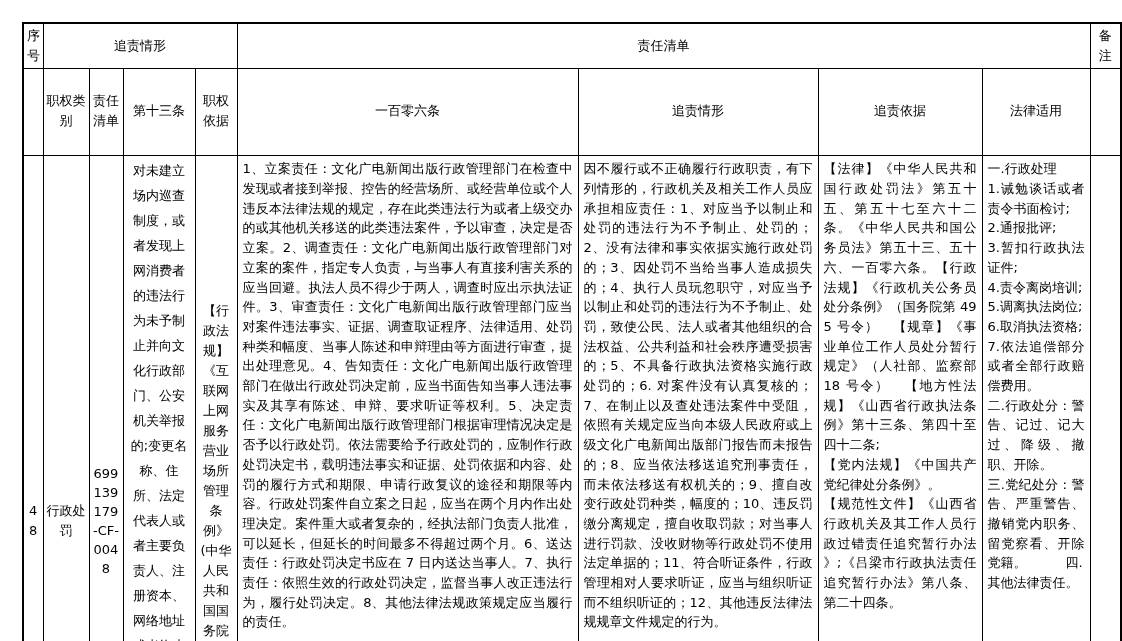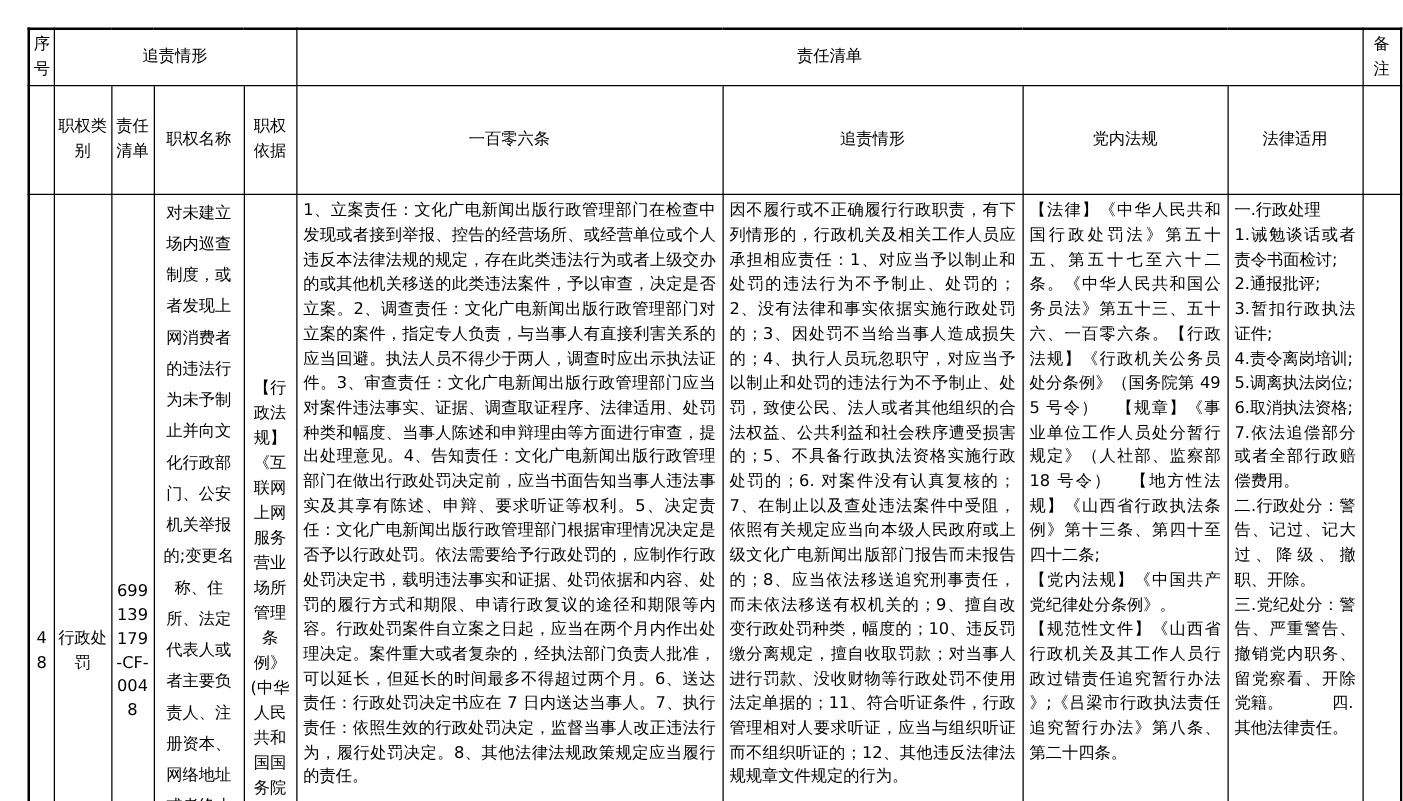--- a/index.html
+++ b/index.html
@@ -73,25 +73,25 @@
       <tr class="h1">
     <td>序号</td>
     <td colspan="4">追责情形</td>
     <td colspan="4">责任清单</td>
     <td>备注</td>
   </tr>
   <tr class="h2">
     <td></td>
     <td>职权类别</td>
     <td>责任清单</td>
-    <td>职权名称</td>
+    <td>第十三条</td>
     <td>职权依据</td>
     <td>一百零六条</td>
     <td>追责情形</td>
-    <td>党内法规</td>
+    <td>追责依据</td>
     <td>法律适用</td>
     <td></td>
   </tr>
   <tr class="data-row">
     <td class="c-seq">48</td>
     <td class="c-category">行政处罚</td>
     <td class="c-code">699139179-CF-0048</td>
     <td class="c-name">对未建立场内巡查制度，或者发现上网消费者的违法行为未予制止并向文化行政部门、公安机关举报的;变更名称、住所、法定代表人或者主要负责人、注册资本、网络地址或者终止经营活动，未向文化行政部门、公安机关办理有关手续或者备案的处罚。</td>
     <td class="c-basis">【行政法规】《互联网上网服务营业场所管理条例》(中华人民共和国国务院令第363号)第三十一条</td>
     <td class="longtext">1、立案责任：文化广电新闻出版行政管理部门在检查中发现或者接到举报、控告的经营场所、或经营单位或个人违反本法律法规的规定，存在此类违法行为或者上级交办的或其他机关移送的此类违法案件，予以审查，决定是否立案。2、调查责任：文化广电新闻出版行政管理部门对立案的案件，指定专人负责，与当事人有直接利害关系的应当回避。执法人员不得少于两人，调查时应出示执法证件。3、审查责任：文化广电新闻出版行政管理部门应当对案件违法事实、证据、调查取证程序、法律适用、处罚种类和幅度、当事人陈述和申辩理由等方面进行审查，提出处理意见。4、告知责任：文化广电新闻出版行政管理部门在做出行政处罚决定前，应当书面告知当事人违法事实及其享有陈述、申辩、要求听证等权利。5、决定责任：文化广电新闻出版行政管理部门根据审理情况决定是否予以行政处罚。依法需要给予行政处罚的，应制作行政处罚决定书，载明违法事实和证据、处罚依据和内容、处罚的履行方式和期限、申请行政复议的途径和期限等内容。行政处罚案件自立案之日起，应当在两个月内作出处理决定。案件重大或者复杂的，经执法部门负责人批准，可以延长，但延长的时间最多不得超过两个月。6、送达责任：行政处罚决定书应在 7 日内送达当事人。7、执行责任：依照生效的行政处罚决定，监督当事人改正违法行为，履行处罚决定。8、其他法律法规政策规定应当履行的责任。</td>

